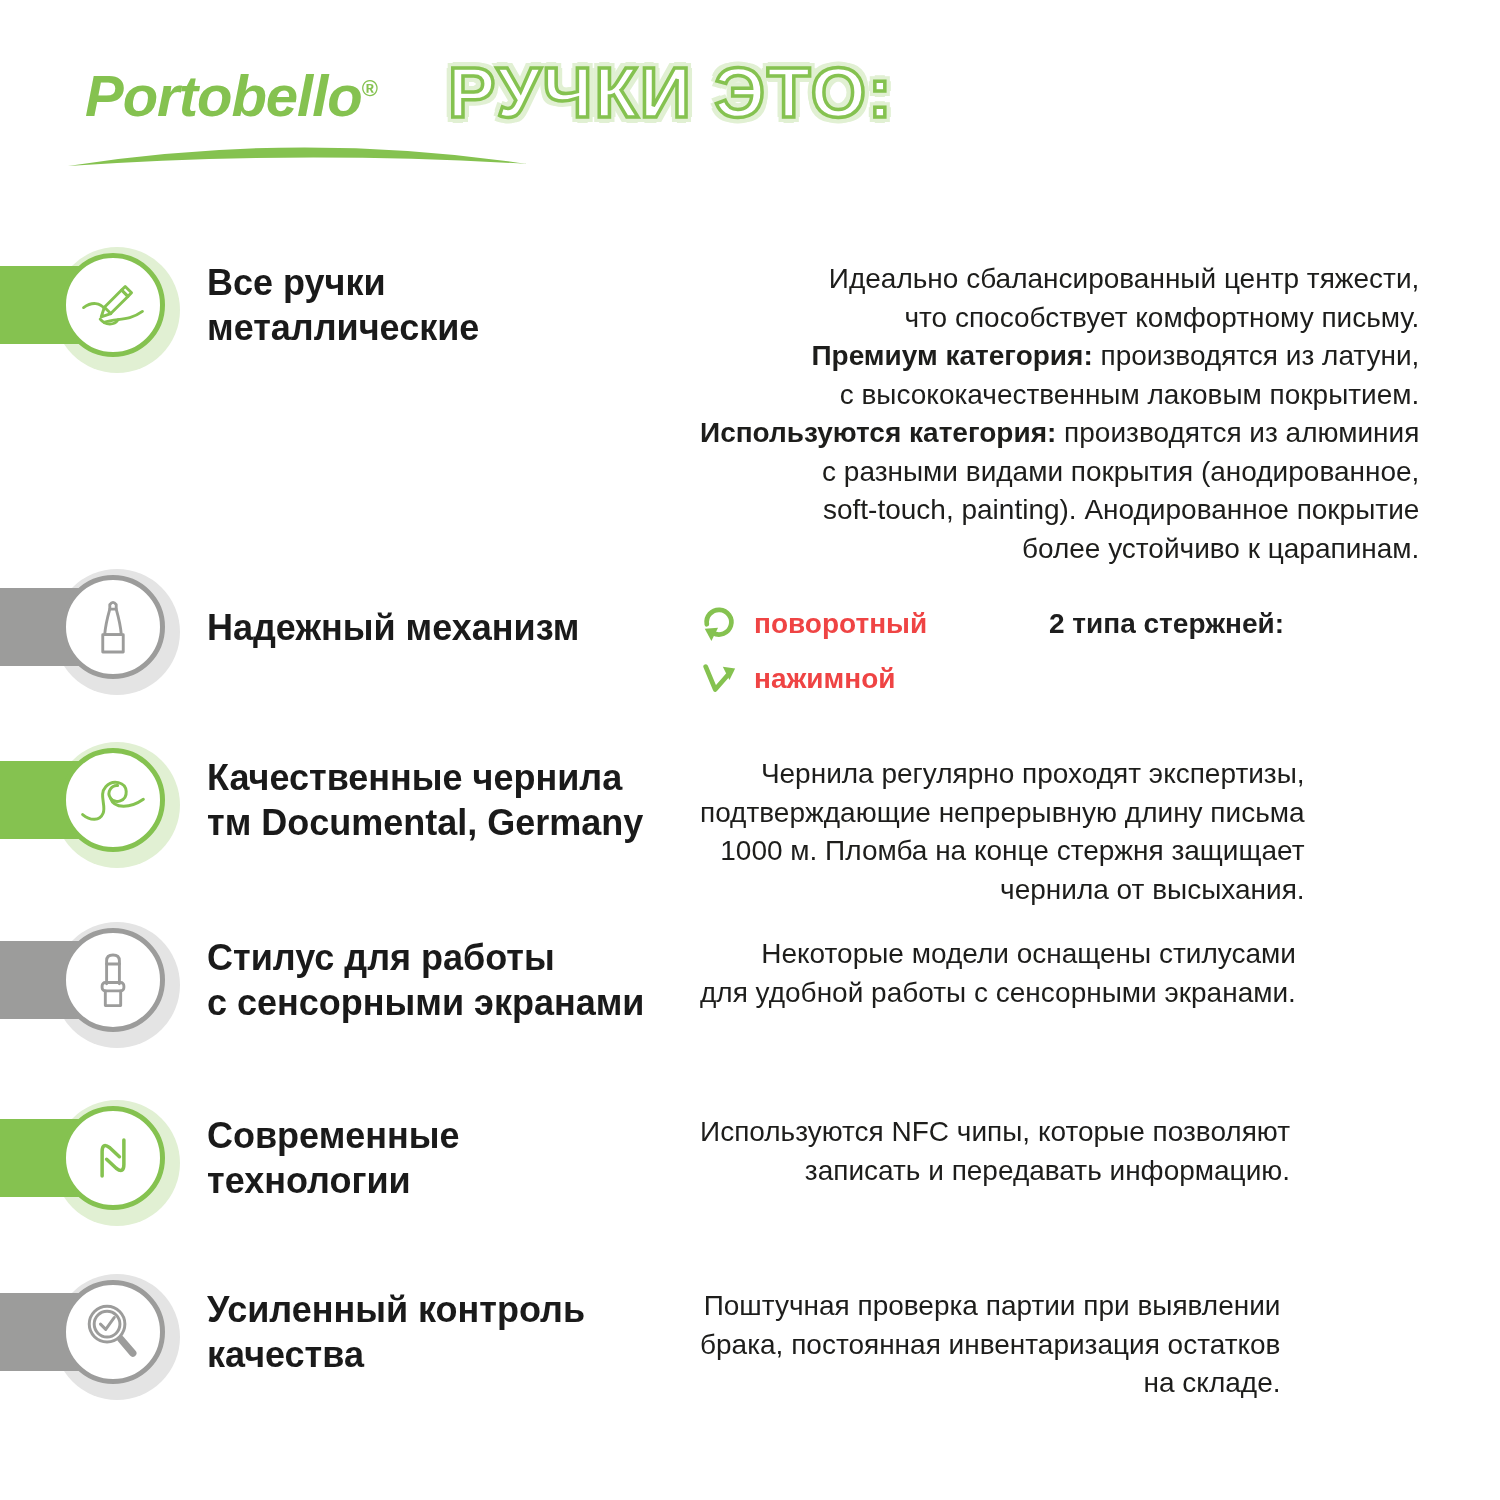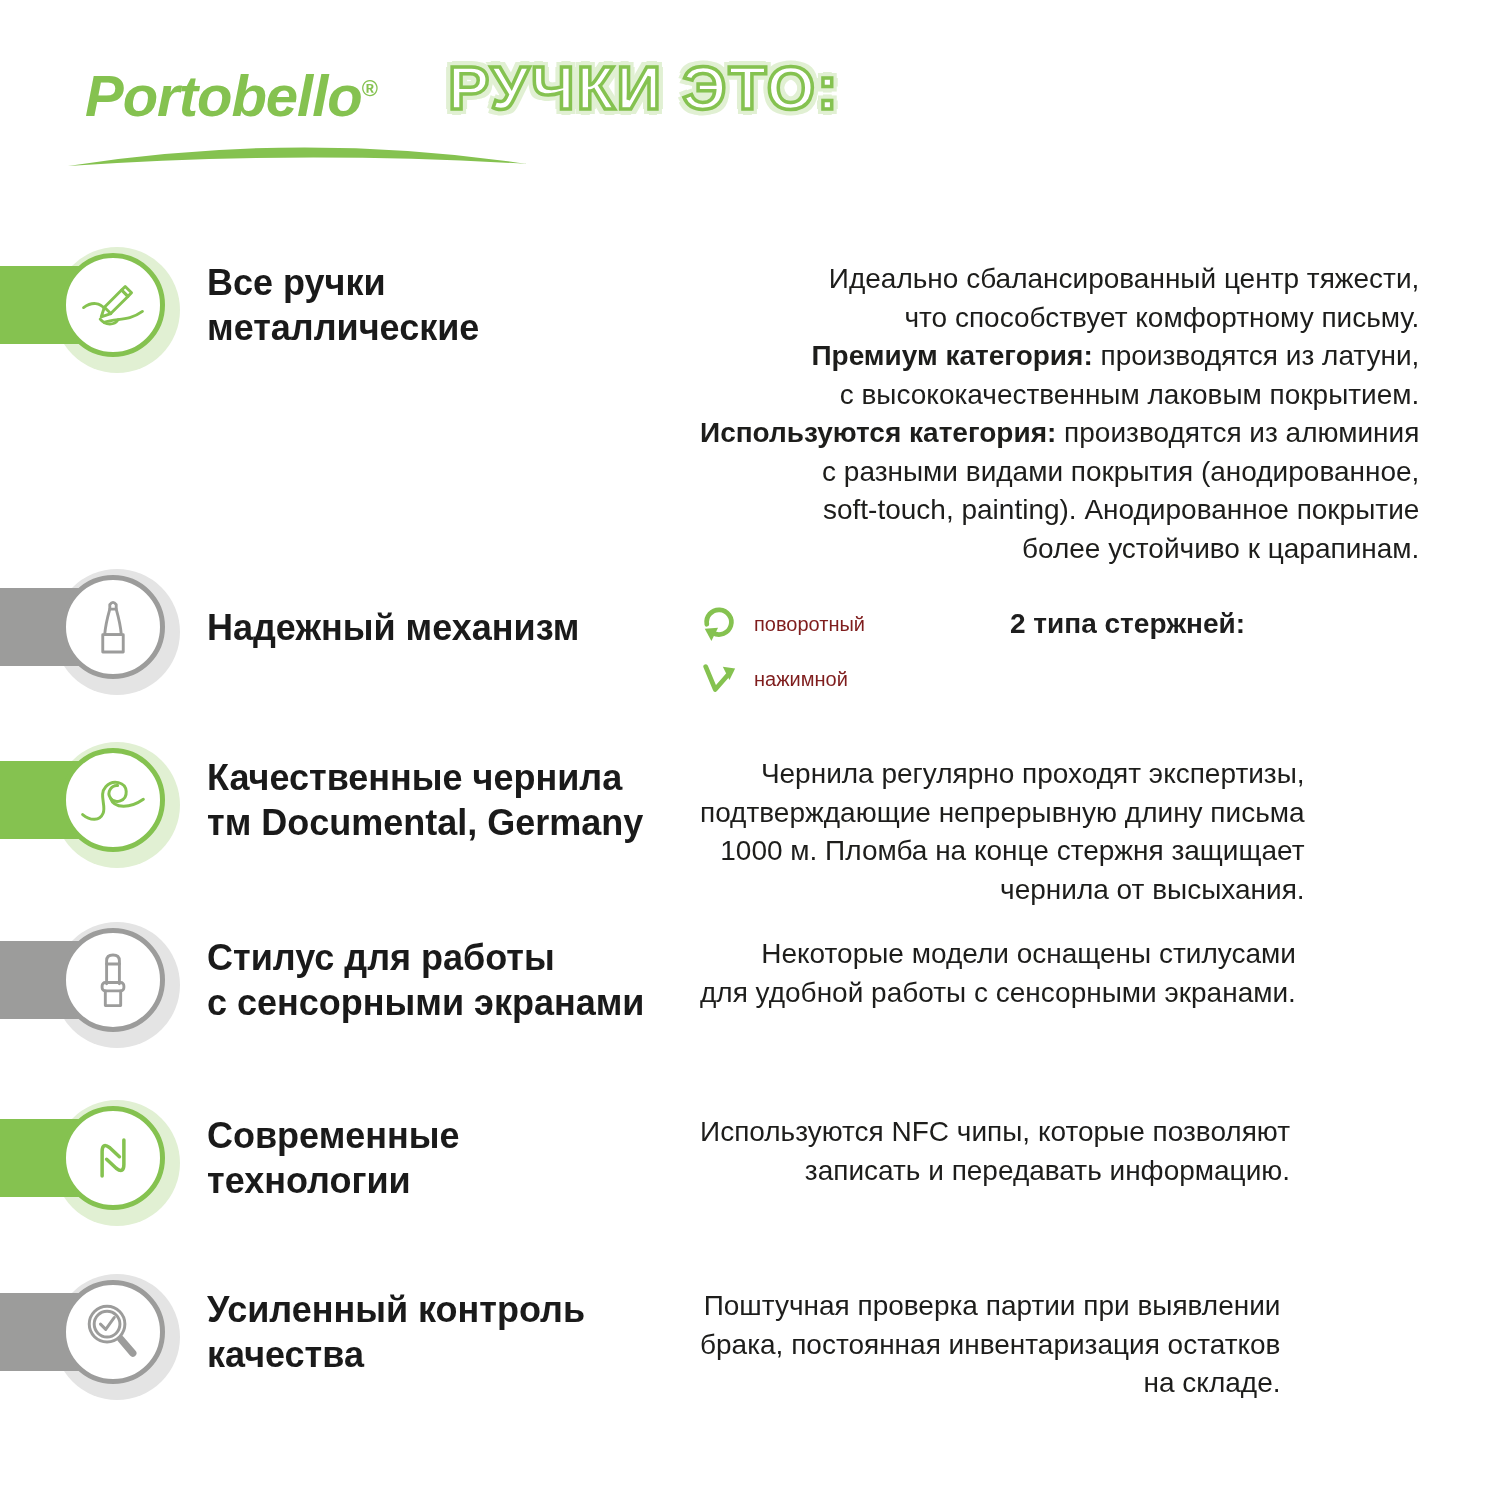--- a/index.html
+++ b/index.html
@@ -6,21 +6,21 @@
   html,body { width:1500px; height:1500px; background:#ffffff;
     font-family:"Liberation Sans","DejaVu Sans",sans-serif; color:#1e1e1e; }
   .page { position:relative; width:1500px; height:1500px; overflow:hidden; background:#fff; }
 
   
   .logo-wrap { position:absolute; left:85px; top:62px; width:470px; }
   .logo-text { font-size:58px; font-weight:700; font-style:italic; color:#85C250;
     letter-spacing:-1px; white-space:nowrap; }
   .logo-reg { font-size:22px; font-weight:700; vertical-align:super; font-style:normal; }
   .logo-swoosh { position:absolute; left:-22px; top:78px; }
-  .main-title { position:absolute; left:448px; top:52px; font-size:62px; font-weight:700;
+  .main-title { position:absolute; left:448px; top:52px; font-size:71px; font-weight:700;
     letter-spacing:2px; color:#ffffff; -webkit-text-stroke:3.5px #85C250; white-space:nowrap;
     text-shadow: 6px 0 0 #e1f0d3, -6px 0 0 #e1f0d3, 0 6px 0 #e1f0d3, 0 -6px 0 #e1f0d3,
                  5px 5px 0 #e1f0d3, -5px 5px 0 #e1f0d3, 5px -5px 0 #e1f0d3, -5px -5px 0 #e1f0d3; }
 
   
   .row { position:absolute; left:0; width:1500px; height:0; }
   .row-1 { top:305px; } .row-2 { top:627px; } .row-3 { top:800px; }
   .row-4 { top:980px; } .row-5 { top:1158px; } .row-6 { top:1332px; }
 
   .bar { position:absolute; left:0; top:-39px; width:120px; height:78px; z-index:2; }
@@ -48,23 +48,23 @@
   .desc { position:absolute; left:700px; }
   .desc-2line { top:-45px; }
   .desc-1line { top:-26px; }
   .body-text b { font-weight:700; }
 
   
   .mech { display:flex; }
   .mech-col { width:310px; display:flex; flex-direction:column; gap:17px; padding-top:4px; }
   .mech-item { display:flex; align-items:center; gap:16px; }
   .mech-ico { flex:0 0 auto; }
-  .mech-label { font-size:20px; color:#7f1d1d; }
+  .mech-label { font-size:28px; color:#ef4444;font-weight:bold; }
   .refill-col { display:block; }
-  .refill-heading { display:block; font-size:28px; font-weight:700; line-height:46px; }
+  .refill-heading { display:block; font-size:28px; font-weight:700; line-height:46px;margin-left:39px; }
   .refill-items { display:block; font-size:28px; line-height:46px; white-space:pre-line; }
 </style>
 </head>
 <body>
 
 <div class="page">
 
   <div class="logo-wrap">
     <div class="logo-text"><span>Portobello</span><span class="logo-reg">®</span></div>
     <svg class="logo-swoosh" width="470" height="34" viewBox="0 0 470 34">

